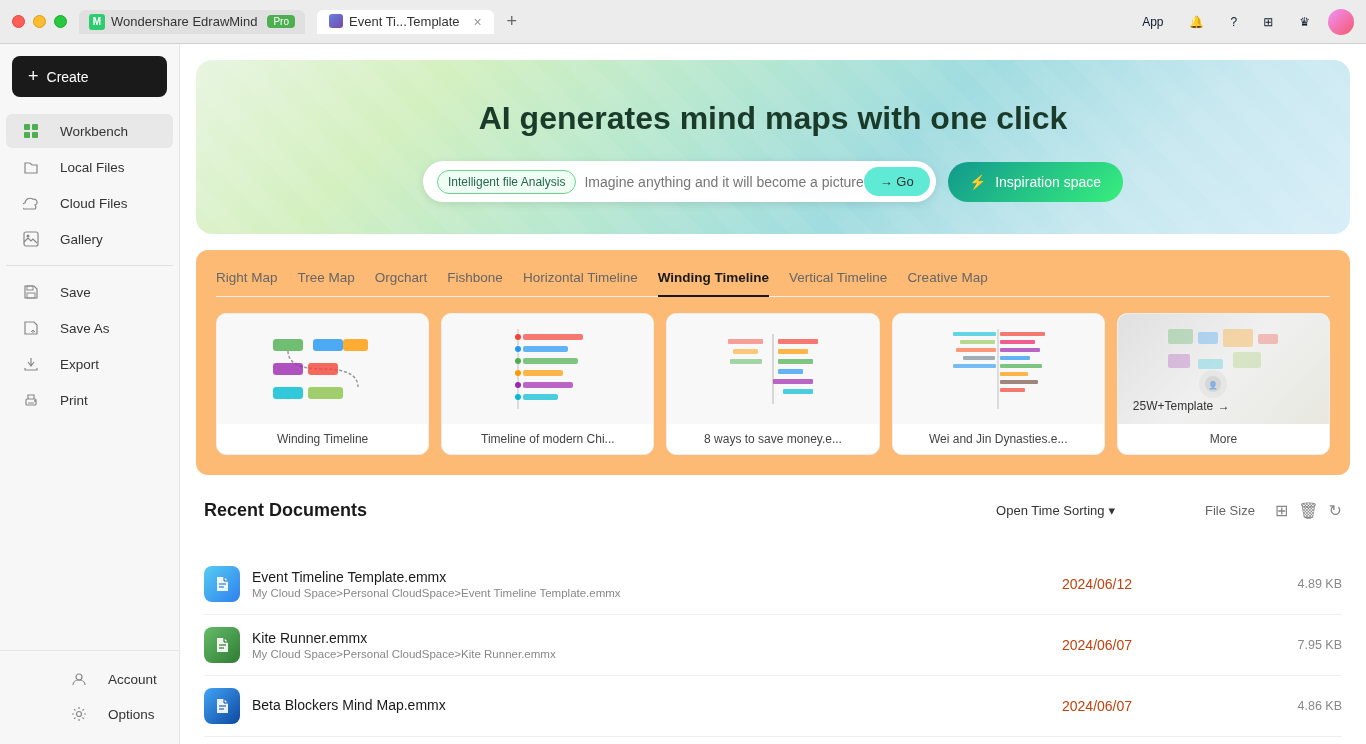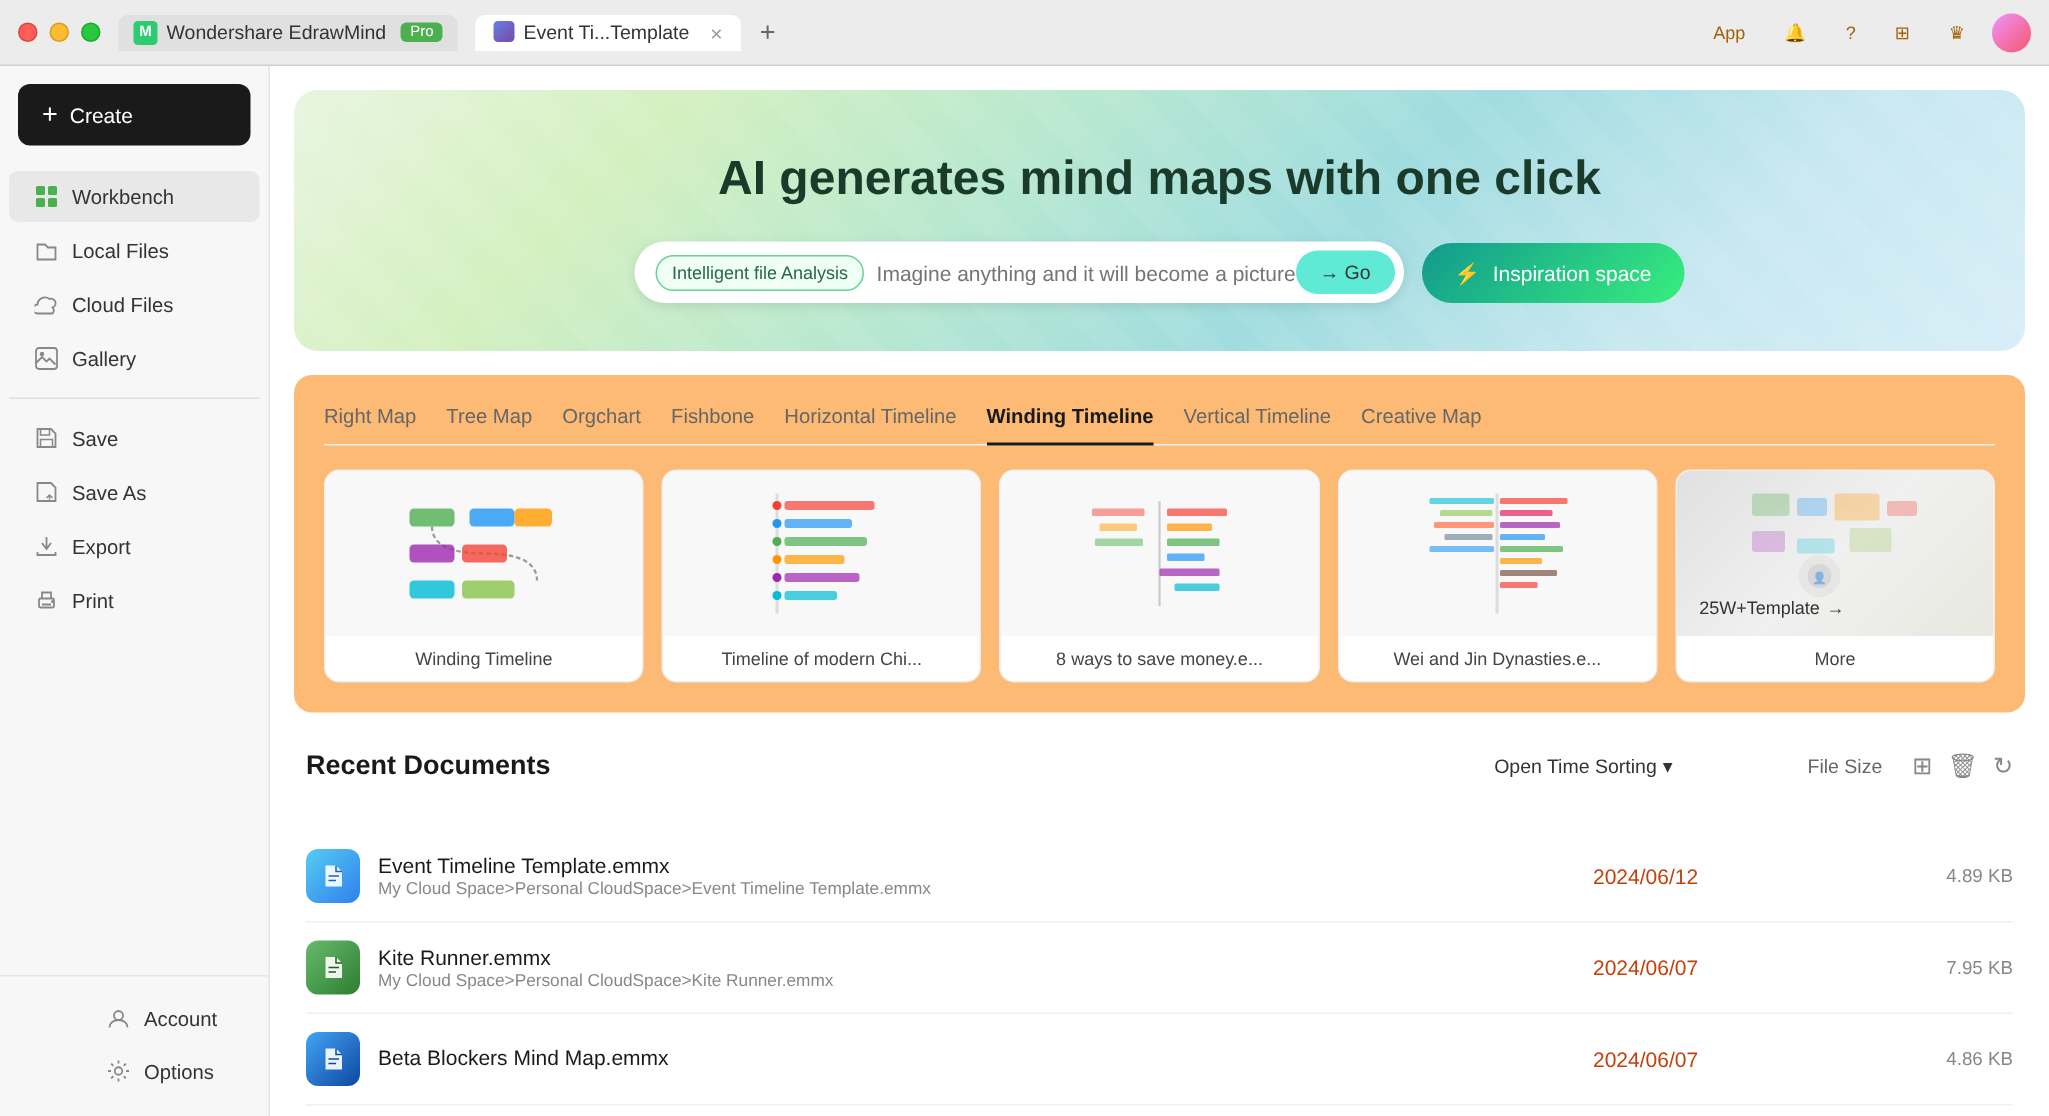--- a/index.html
+++ b/index.html
@@ -21,21 +21,21 @@
     .tl-red { background: #ff5f57; border: 1px solid #e0443e; }
     .tl-yellow { background: #febc2e; border: 1px solid #d4a017; }
     .tl-green { background: #28c840; border: 1px solid #1aab29; }
     .app-icon-tab { display: flex; align-items: center; gap: 6px; font-size: 13px; color: #333; padding: 4px 10px; background: #e0e0e0; border-radius: 6px 6px 0 0; }
     .app-icon-tab .icon-w { width: 16px; height: 16px; background: #2ecc71; border-radius: 3px; display: flex; align-items: center; justify-content: center; color: white; font-size: 10px; font-weight: bold; }
     .tab-active { background: white; }
     .tab-item { display: flex; align-items: flex-start; gap: 6px; font-size: 13px; color: #333; padding: 4px 12px; cursor: pointer; border-radius: 6px 6px 0 0; }
     .tab-item .tab-icon { width: 14px; height: 14px; background: linear-gradient(135deg, #667eea, #764ba2); border-radius: 3px; }
     .new-tab { width: 28px; height: 28px; display: flex; align-items: center; justify-content: center; font-size: 18px; color: #666; cursor: pointer; margin-left: 4px; }
     .titlebar-right { margin-left: auto; display: flex; align-items: center; gap: 10px; }
-    .titlebar-btn { font-size: 12px; color: #a16207; cursor: pointer; padding: 3px 8px; border-radius: 4px; }
+    .titlebar-btn { font-size: 12px; color: #0f172a; cursor: pointer; padding: 3px 8px; border-radius: 4px; }
     .avatar { width: 26px; height: 26px; border-radius: 50%; background: linear-gradient(135deg, #f093fb, #f5576c); }
 
     
     .app { display: flex; height: calc(744px - 44px); background: white; }
 
     
     .sidebar {
       width: 180px;
       background: #f7f7f7;
       border-right: 1px solid #e5e5e5;
@@ -54,21 +54,21 @@
       cursor: pointer;
       display: flex;
       align-items: center;
       gap: 8px;
       font-weight: 500;
     }
     .create-btn .plus { font-size: 18px; font-weight: 300; }
     .sidebar-item {
       display: flex;
       align-items: center;
-      gap: 8px;
+      gap: 20px;
       padding: 8px 16px;
       font-size: 13.5px;
       color: #333;
       cursor: pointer;
       border-radius: 6px;
       margin: 1px 6px;
     }
     .sidebar-item.active { background: #e8e8e8; font-weight: 500; }
     .sidebar-icon { width: 18px; height: 18px; display: flex; align-items: center; justify-content: center; flex-shrink: 0; }
     .sidebar-bottom { margin-top: auto; border-top: 1px solid #e5e5e5; padding-top: 10px; padding-left: 48px; }

